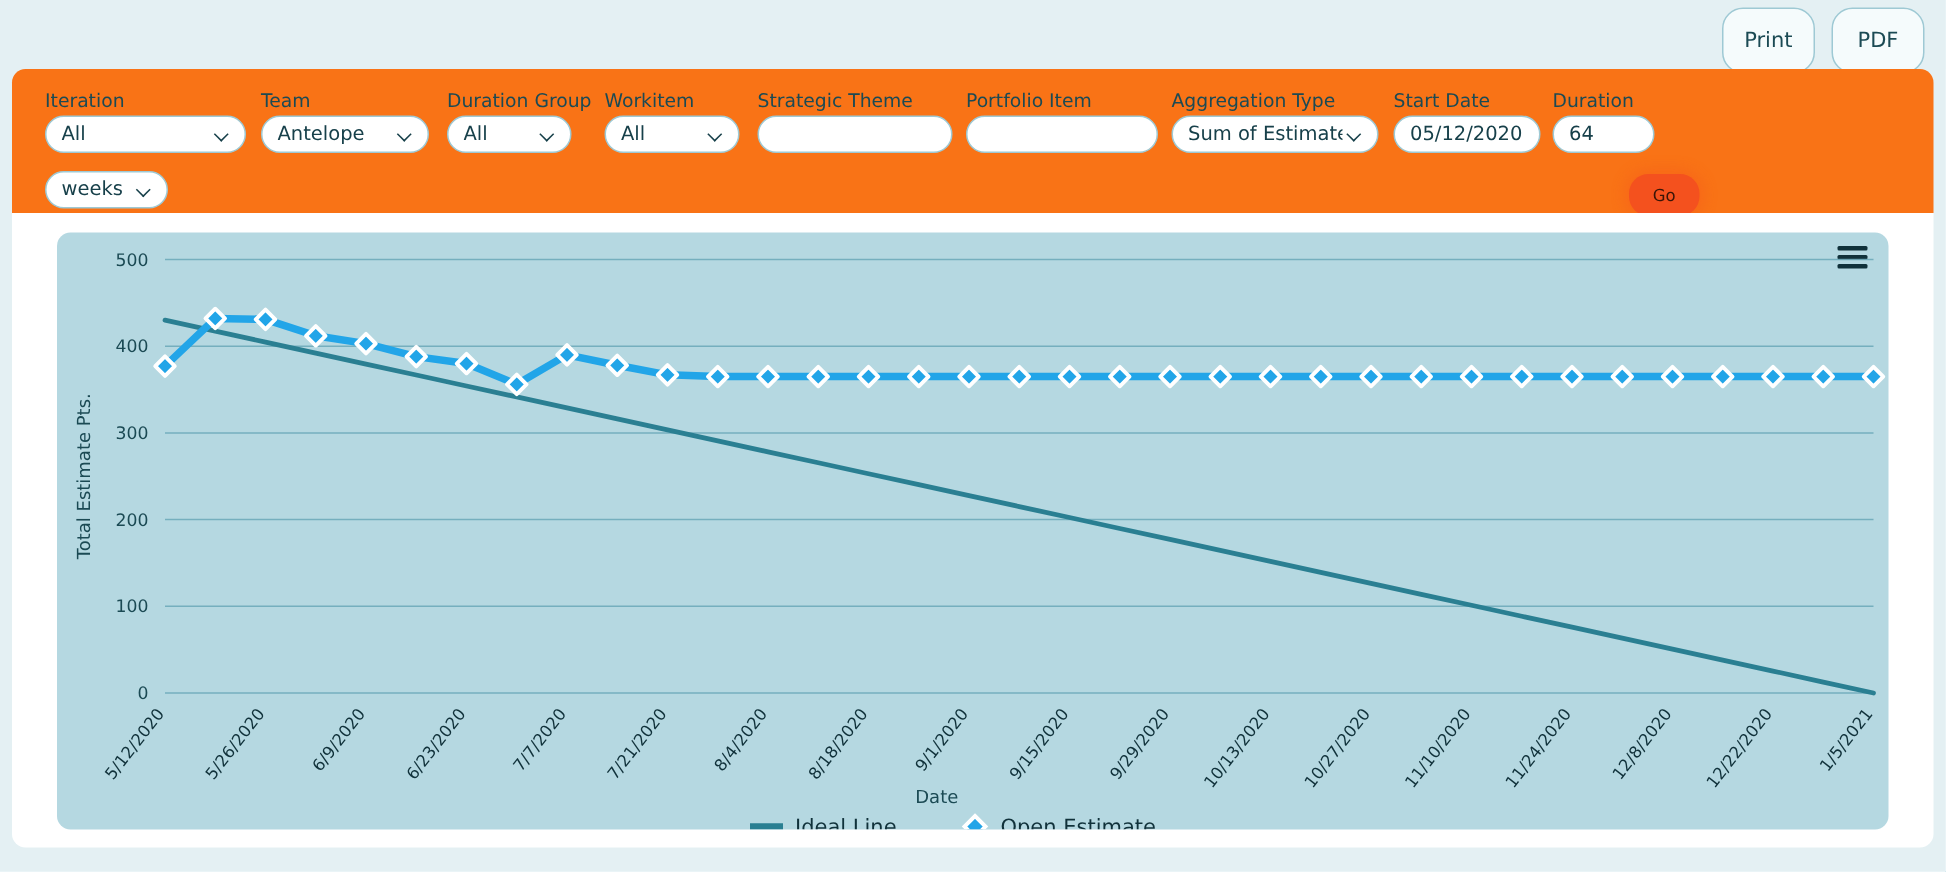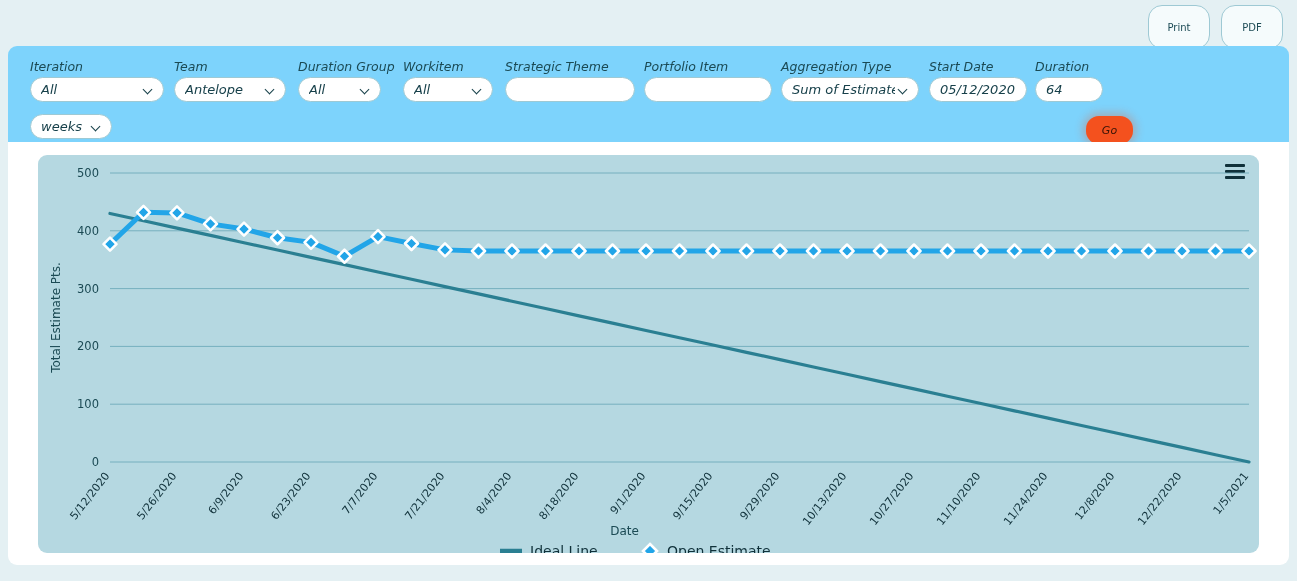--- a/index.html
+++ b/index.html
@@ -26,28 +26,28 @@
   }
   .page-title {
     position: absolute; left: 18px; top: 8px;
     font-size: 24px; color: #1b4a54; font-weight: 400;
     letter-spacing: .2px;
   }
   .hdr-btns { position: absolute; right: 14px; top: 5px; display: flex; gap: 11px; }
   .pill-btn {
     min-width: 62px; height: 44px; border: 1px solid #9ec9d4;
     border-radius: 14px; background: #f5fbfc; color: #1b4a54;
-    font-size: 10px; font-family: "DejaVu Sans", sans-serif;
+    font-size: 14px; font-family: "DejaVu Sans", sans-serif;
     display: flex; align-items: center; justify-content: center;
     padding: 0 14px; cursor: pointer;
   }
   
   .filters {
     position: absolute; left: 8px; top: 46px; width: 1281px; height: 96px;
-    background: #7dd3fc; border-radius: 9px 9px 0 0; font-style: italic;
+    background: #f97316; border-radius: 9px 9px 0 0;
   }
   .field { position: absolute; }
   .field-label {
     font-size: 12.5px; color: #1b4a54; white-space: nowrap;
     line-height: 14px; margin-bottom: 3px; display: block;
   }
   .ctl {
     height: 25px; border: 1px solid #9ec9d4; border-radius: 13px;
     background: #ffffff; color: #17404a; font-size: 13px;
     font-family: "DejaVu Sans", sans-serif;

